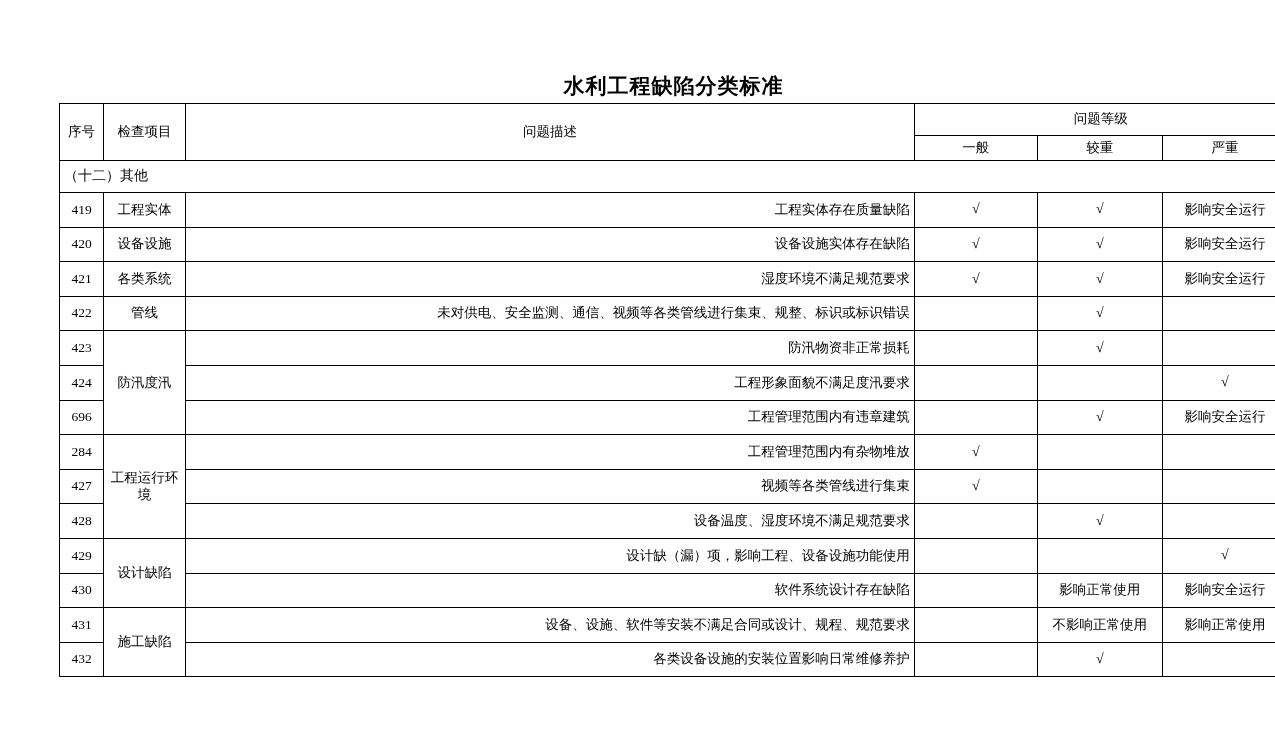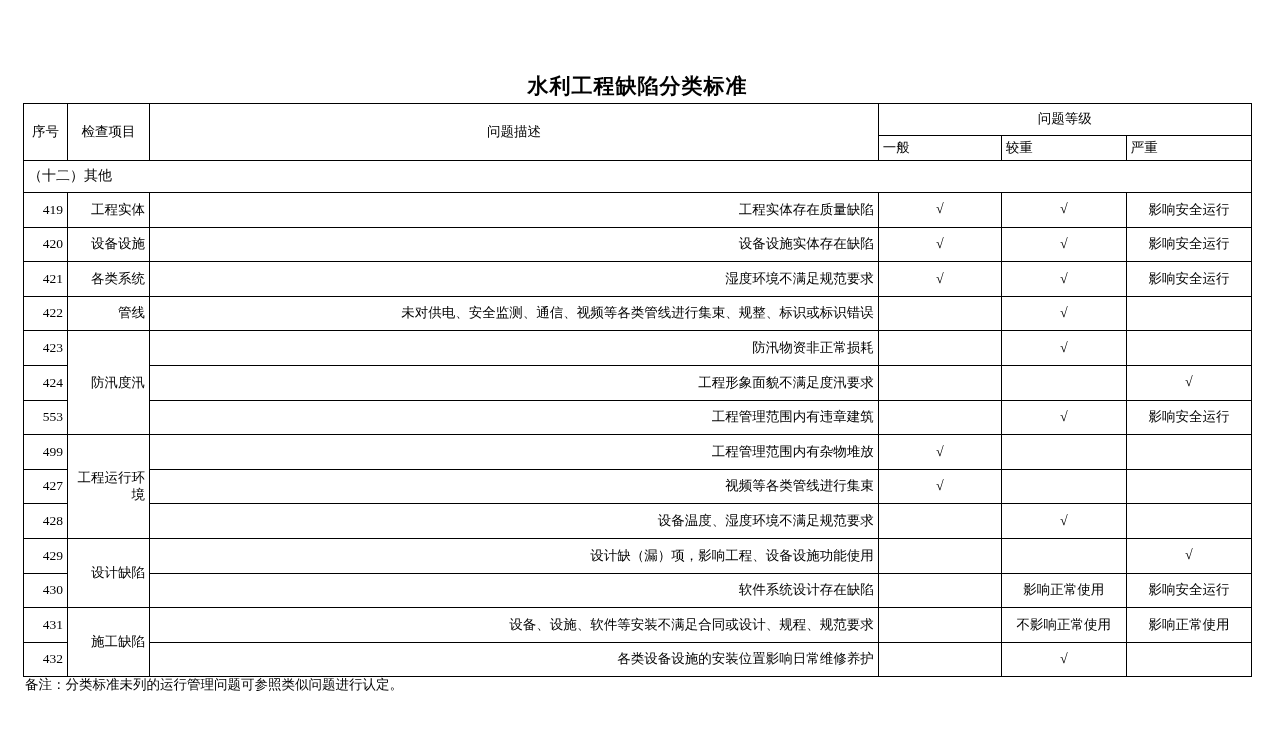--- a/index.html
+++ b/index.html
@@ -13,20 +13,21 @@
     font-family: "Liberation Serif", "DejaVu Serif", serif;
     color: #000000;
     position: relative;
     overflow: hidden;
   }
   .page {
     width: 1124px;
     height: 743px;
     position: relative;
     box-sizing: border-box;
+    margin-left: 36px;
   }
   .doc-title {
     position: absolute;
     top: 72px;
     left: 0;
     width: 1275px;
     text-align: center;
     font-size: 21px;
     font-weight: bold;
     letter-spacing: 1px;
@@ -52,40 +53,40 @@
     line-height: 1.2;
   }
   col.c-no     { width: 44px; }
   col.c-item   { width: 82px; }
   col.c-desc   { width: 728px; }
   col.c-g1     { width: 123px; }
   col.c-g2     { width: 125px; }
   col.c-g3     { width: 125px; }
 
   .th-center {
-    text-align: left;
+    text-align: center;
     height: 24px;
   }
   .hdr-main {
     height: 31px;
     text-align: center;
   }
   .hdr-tall {
     text-align: center;
   }
   .section-row td {
     height: 31px;
     text-align: left;
     font-weight: bold;
     padding-left: 8px;
     font-family: Liberation Mono, monospace;
     font-size: 14px;
   }
   .row-no, .row-item {
-    text-align: right;
+    text-align: center;
   }
   .row-desc {
     text-align: right;
     padding-left: 6px;
   }
   .row-grade {
     text-align: center;
   }
   tbody tr.data-row td {
     height: 33.6px;
@@ -182,29 +183,29 @@
 
         <tr class="data-row">
           <td class="row-no">424</td>
           <td class="row-desc">工程形象面貌不满足度汛要求</td>
           <td class="row-grade check"></td>
           <td class="row-grade check"></td>
           <td class="row-grade check">√</td>
         </tr>
 
         <tr class="data-row">
-          <td class="row-no">553</td>
+          <td class="row-no">696</td>
           <td class="row-desc">工程管理范围内有违章建筑</td>
           <td class="row-grade check"></td>
           <td class="row-grade check">√</td>
           <td class="row-grade">影响安全运行</td>
         </tr>
 
         <tr class="data-row">
-          <td class="row-no">499</td>
+          <td class="row-no">284</td>
           <td class="row-item" rowspan="3">工程运行环境</td>
           <td class="row-desc">工程管理范围内有杂物堆放</td>
           <td class="row-grade check">√</td>
           <td class="row-grade check"></td>
           <td class="row-grade"></td>
         </tr>
 
         <tr class="data-row">
           <td class="row-no">427</td>
           <td class="row-desc">视频等各类管线进行集束</td>
@@ -251,14 +252,13 @@
           <td class="row-no">432</td>
           <td class="row-desc">各类设备设施的安装位置影响日常维修养护</td>
           <td class="row-grade check"></td>
           <td class="row-grade check">√</td>
           <td class="row-grade"></td>
         </tr>
       </tbody>
     </table>
   </div>
 
-  <div class="note">备注：分类标准未列的运行管理问题可参照类似问题进行认定。</div>
 </div>
 
 </body></html>

